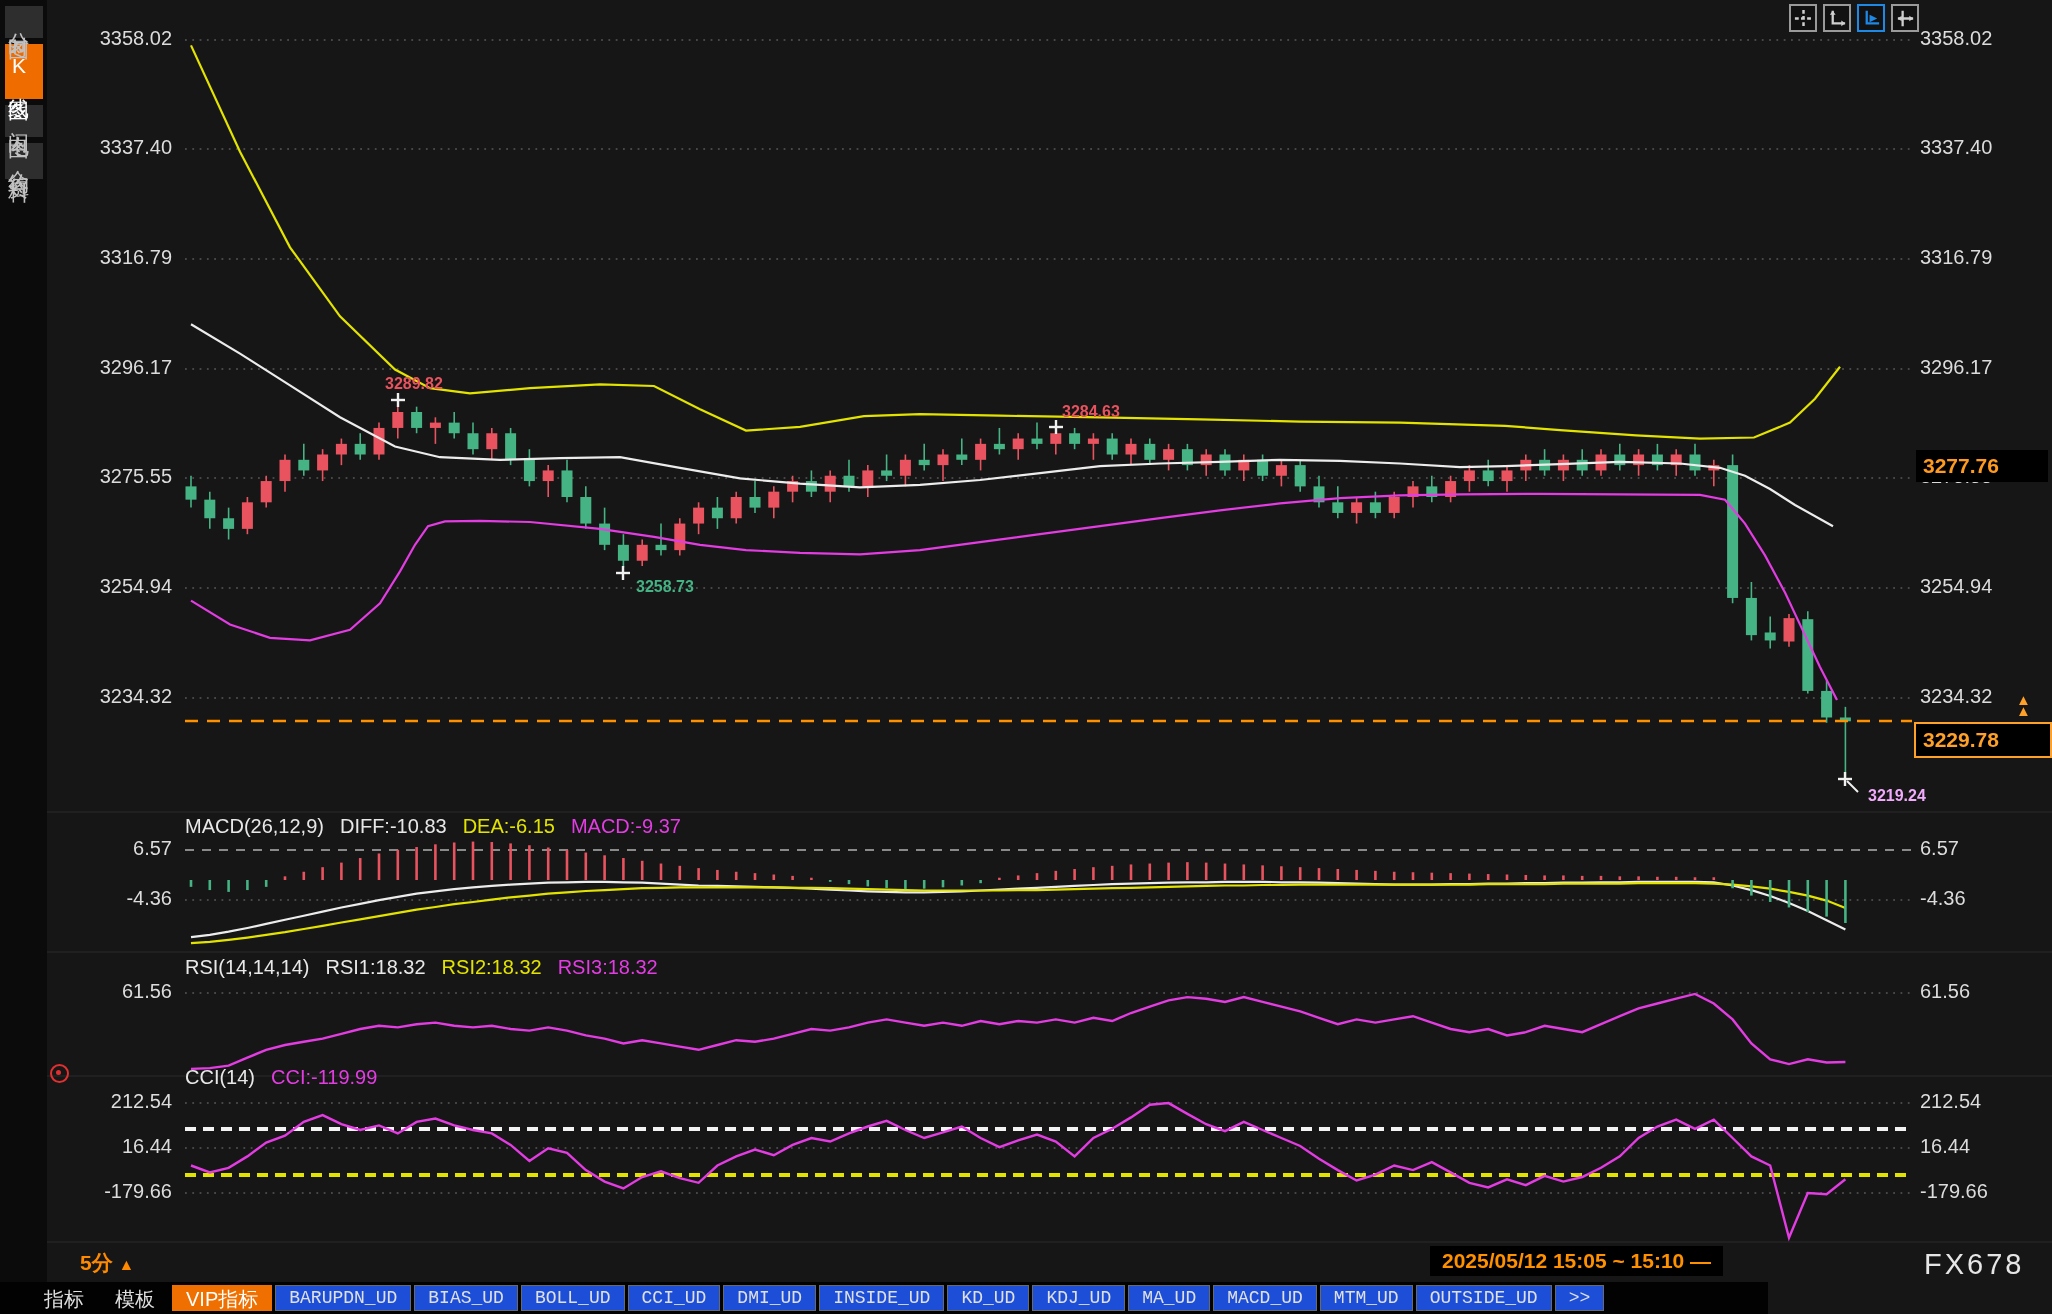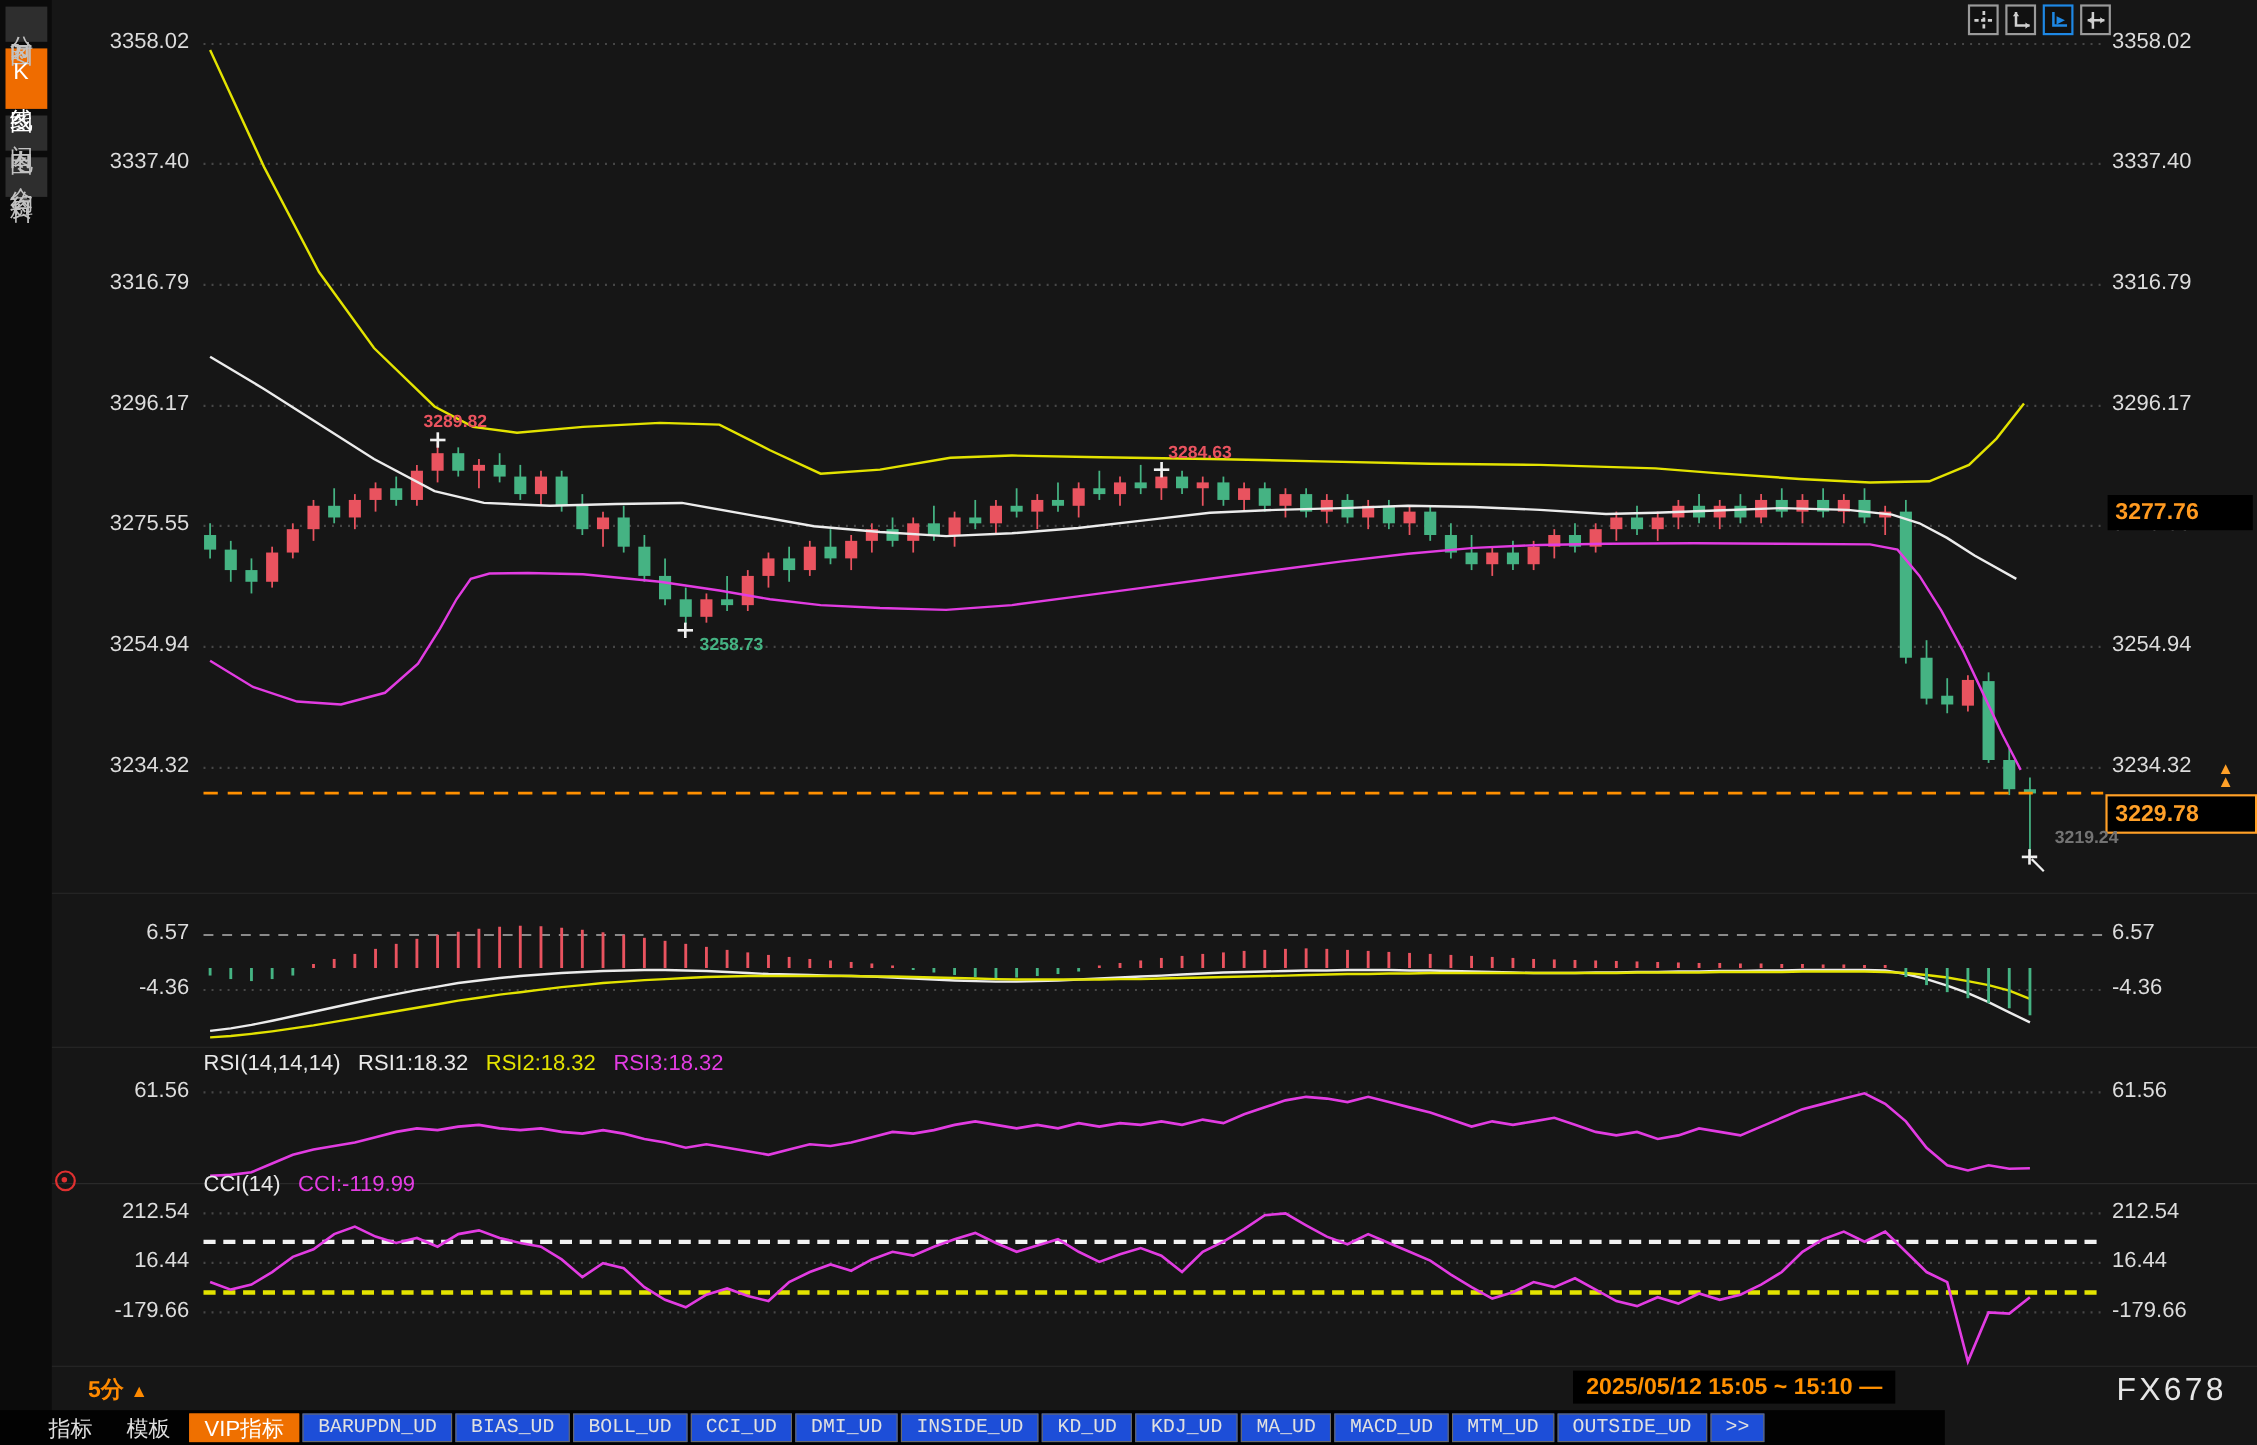--- a/index.html
+++ b/index.html
@@ -434,40 +434,46 @@
       <div class="axis-label" style="top: 575px;">3254.94</div>
       <div class="axis-label" style="top: 685px;">3234.32</div>
       <div class="axis-label" style="top: 837px;">6.57</div>
       <div class="axis-label" style="top: 887px;">-4.36</div>
       <div class="axis-label" style="top: 980px;">61.56</div>
       <div class="axis-label" style="top: 1090px;">212.54</div>
       <div class="axis-label" style="top: 1135px;">16.44</div>
       <div class="axis-label" style="top: 1180px;">-179.66</div>
     </div>
 
+  <div class="ind-header" style="top:815px">
+    <span class="c-white">MACD(26,12,9)</span>
+    <span class="c-white">DIFF:-10.83</span>
+    <span class="c-yellow">DEA:-6.15</span>
+    <span class="c-magenta">MACD:-9.37</span>
+  </div>
   <div class="ind-header" style="top:956px">
     <span class="c-white">RSI(14,14,14)</span>
     <span class="c-white">RSI1:18.32</span>
     <span class="c-yellow">RSI2:18.32</span>
     <span class="c-magenta">RSI3:18.32</span>
   </div>
   <div class="ind-header" style="top:1066px">
     <span class="c-white">CCI(14)</span>
     <span class="c-magenta">CCI:-119.99</span>
   </div>
 
   <div class="tag-last">3277.76</div>
   <div class="tag-cur">3229.78</div>
   <div class="dbl-arrow">▲<br>▲</div>
 
   <div id="annotations">
       <div class="ann" style="left: 385px; top: 375px; color: rgb(233, 83, 95);">3289.82</div>
       <div class="ann" style="left: 1062px; top: 403px; color: rgb(233, 83, 95);">3284.63</div>
       <div class="ann" style="left: 636px; top: 578px; color: rgb(69, 179, 131);">3258.73</div>
-      <div class="ann" style="left: 1868px; top: 753px; color: #737373;">3219.24</div>
+      <div class="ann" style="left: 1868px; top: 787px; color: #f0abfc;">3219.24</div>
     </div>
 
   <div class="rec-dot">
       <span></span>
     </div>
 
   <div class="tf-label">
     <span>5分</span>
     <span class="tri">▲</span>
   </div>

